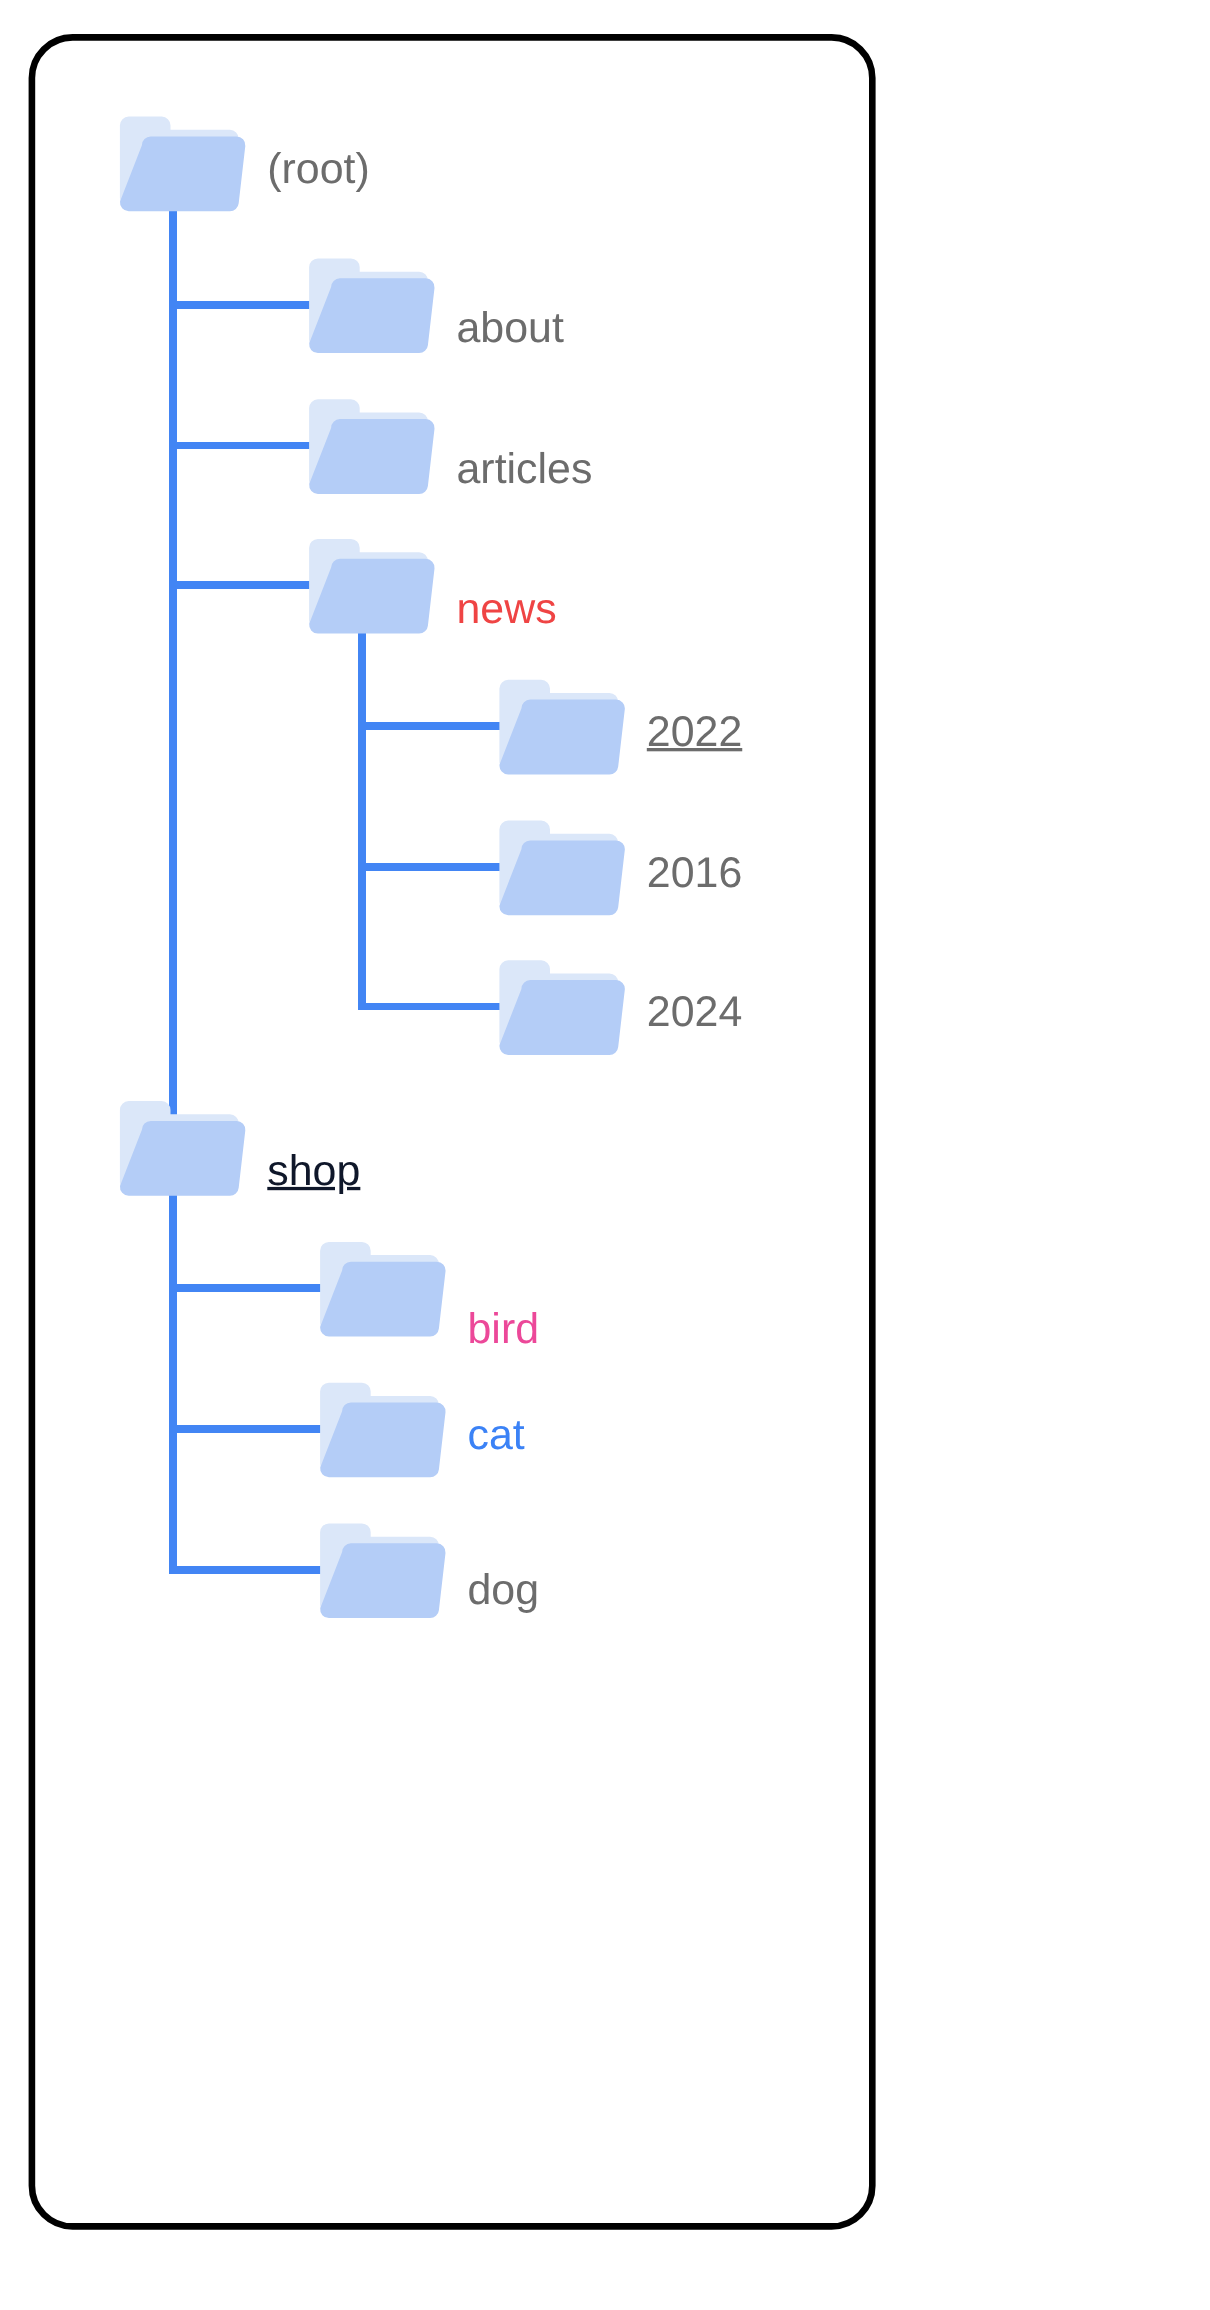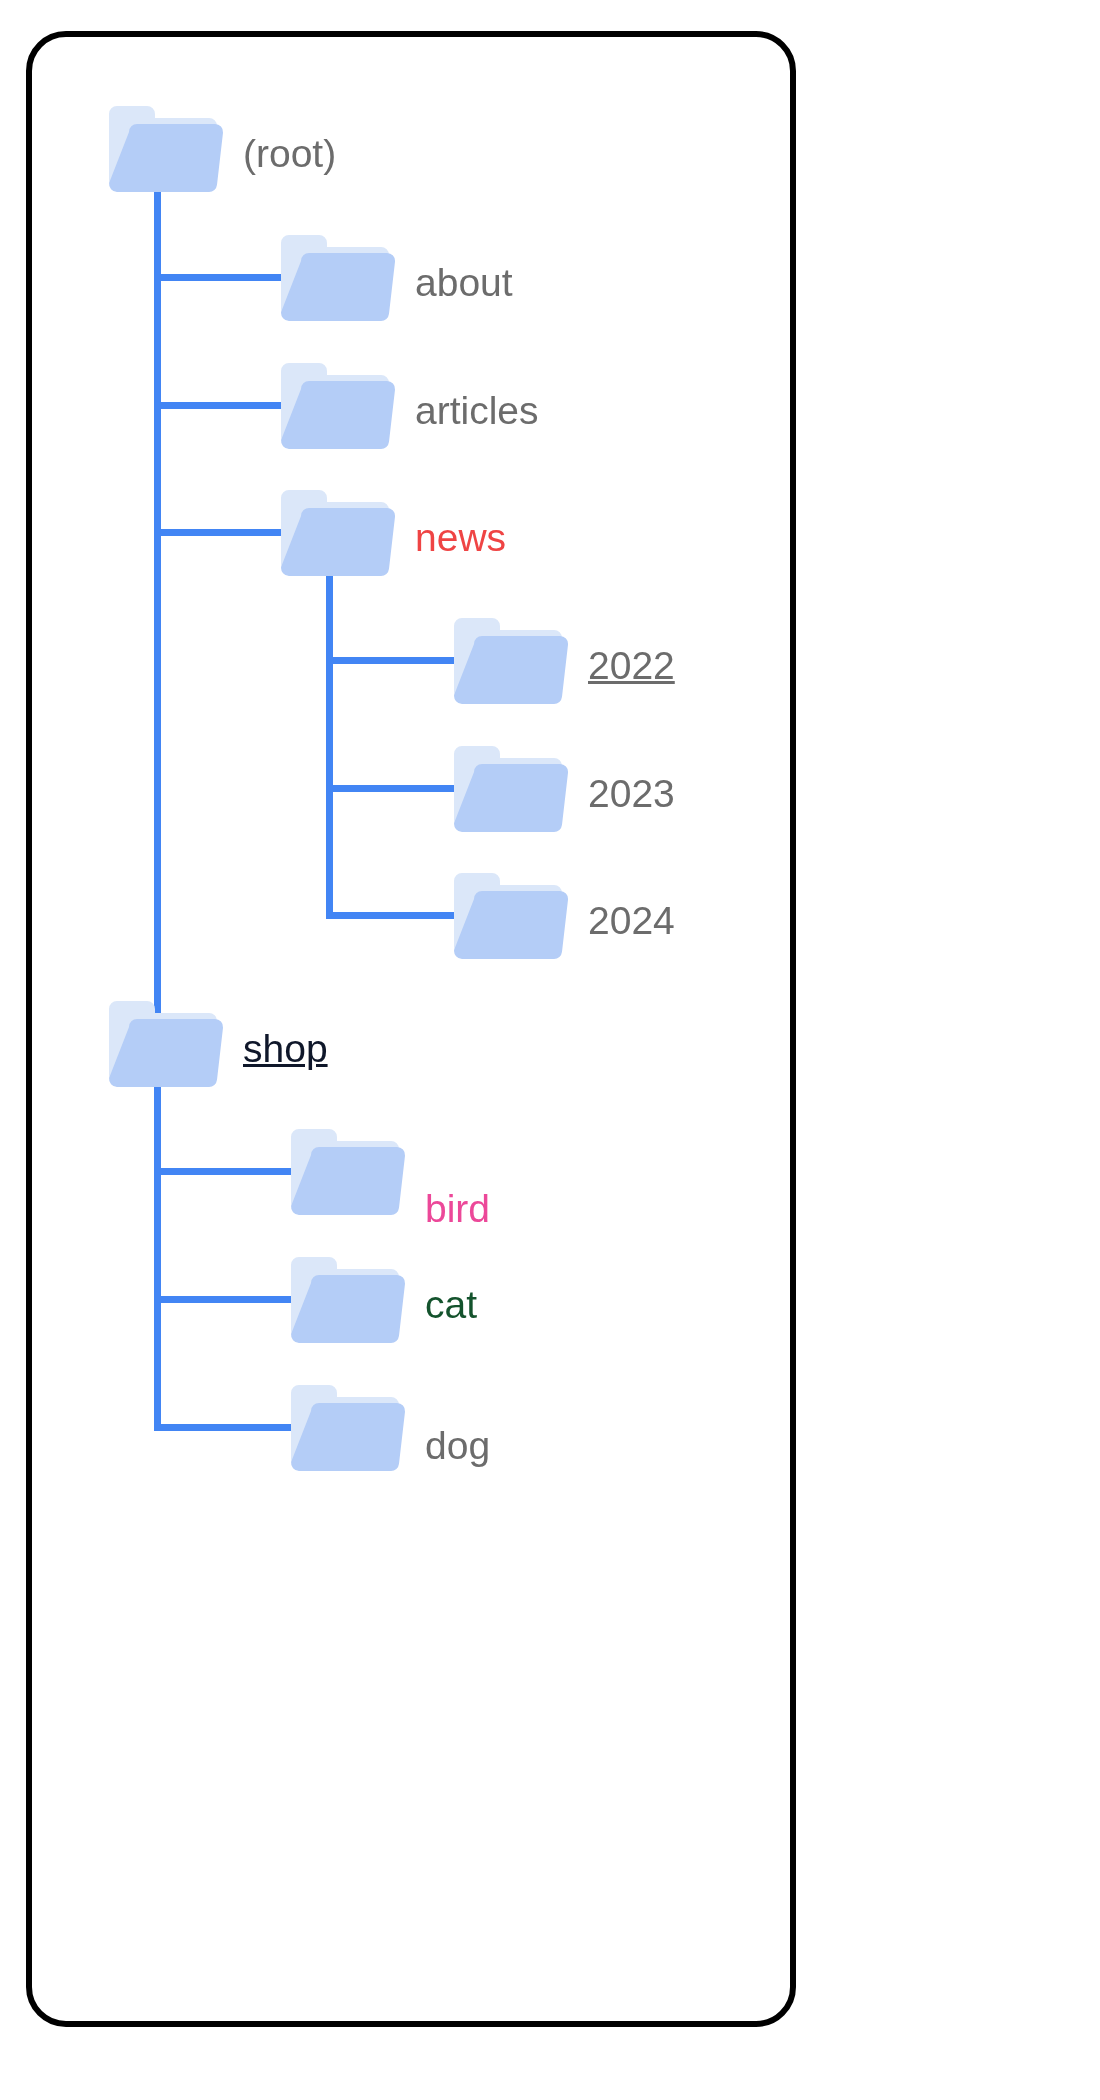--- a/index.html
+++ b/index.html
@@ -58,21 +58,21 @@
   .node-label {
     position: absolute;
     color: #6c6c6c;
     font-family: "Liberation Sans", sans-serif;
     font-weight: 400;
     white-space: nowrap;
     line-height: 1;
   }
 
   .lvl0 .node-label { font-size: 39px; }
-  .lvl1 .node-label { font-size: 39px; }
+  .lvl1 .node-label { font-size: 39px; margin-top: 16px; }
   .lvl2 .node-label { font-size: 39px; }
 </style>
 </head>
 <body>
 
 <div id="stage">
 
   <div id="card"></div>
 
   <svg id="tree-canvas" viewBox="0 0 1100 2100" xmlns="http://www.w3.org/2000/svg">
@@ -160,21 +160,21 @@
         <span style="position: absolute; left: 0px; top: -48px;">
   <svg class="folder-icon" width="124" height="96" viewBox="0 0 124 96" xmlns="http://www.w3.org/2000/svg">
 
     <path d="M4 14 a8 8 0 0 1 8-8 h30 a8 8 0 0 1 8 8 v4 h54 a8 8 0 0 1 8 8 v54
              a8 8 0 0 1 -8 8 h-92 a8 8 0 0 1 -8 -8 z" fill="#dbe7f9"></path>
 
     <path d="M24 32 a8 8 0 0 1 8-8 h78 a8 8 0 0 1 8 8.8 l-6 52 a8 8 0 0 1 -8 7.2
              h-92 a8 8 0 0 1 -7.9 -8.9 z" fill="#b4cdf7"></path>
   </svg>
         </span>
-        <span class="node-label" style="left: 138px; top: -14px; color: rgb(108, 108, 108);">2023</span>
+        <span class="node-label" style="left: 138px; top: -14px; color: rgb(108, 108, 108);">2016</span>
       </div>
       <div class="node lvl2" style="left: 450px; top: 915px;">
         <span style="position: absolute; left: 0px; top: -48px;">
   <svg class="folder-icon" width="124" height="96" viewBox="0 0 124 96" xmlns="http://www.w3.org/2000/svg">
 
     <path d="M4 14 a8 8 0 0 1 8-8 h30 a8 8 0 0 1 8 8 v4 h54 a8 8 0 0 1 8 8 v54
              a8 8 0 0 1 -8 8 h-92 a8 8 0 0 1 -8 -8 z" fill="#dbe7f9"></path>
 
     <path d="M24 32 a8 8 0 0 1 8-8 h78 a8 8 0 0 1 8 8.8 l-6 52 a8 8 0 0 1 -8 7.2
              h-92 a8 8 0 0 1 -7.9 -8.9 z" fill="#b4cdf7"></path>
@@ -212,21 +212,21 @@
         <span style="position: absolute; left: 0px; top: -48px;">
   <svg class="folder-icon" width="124" height="96" viewBox="0 0 124 96" xmlns="http://www.w3.org/2000/svg">
 
     <path d="M4 14 a8 8 0 0 1 8-8 h30 a8 8 0 0 1 8 8 v4 h54 a8 8 0 0 1 8 8 v54
              a8 8 0 0 1 -8 8 h-92 a8 8 0 0 1 -8 -8 z" fill="#dbe7f9"></path>
 
     <path d="M24 32 a8 8 0 0 1 8-8 h78 a8 8 0 0 1 8 8.8 l-6 52 a8 8 0 0 1 -8 7.2
              h-92 a8 8 0 0 1 -7.9 -8.9 z" fill="#b4cdf7"></path>
   </svg>
         </span>
-        <span class="node-label" style="left: 138px; top: -14px; color: #14532d;">cat</span>
+        <span class="node-label" style="left: 138px; top: -14px; color: #3b82f6;">cat</span>
       </div>
       <div class="node lvl2" style="left: 287px; top: 1427px;">
         <span style="position: absolute; left: 0px; top: -48px;">
   <svg class="folder-icon" width="124" height="96" viewBox="0 0 124 96" xmlns="http://www.w3.org/2000/svg">
 
     <path d="M4 14 a8 8 0 0 1 8-8 h30 a8 8 0 0 1 8 8 v4 h54 a8 8 0 0 1 8 8 v54
              a8 8 0 0 1 -8 8 h-92 a8 8 0 0 1 -8 -8 z" fill="#dbe7f9"></path>
 
     <path d="M24 32 a8 8 0 0 1 8-8 h78 a8 8 0 0 1 8 8.8 l-6 52 a8 8 0 0 1 -8 7.2
              h-92 a8 8 0 0 1 -7.9 -8.9 z" fill="#b4cdf7"></path>

